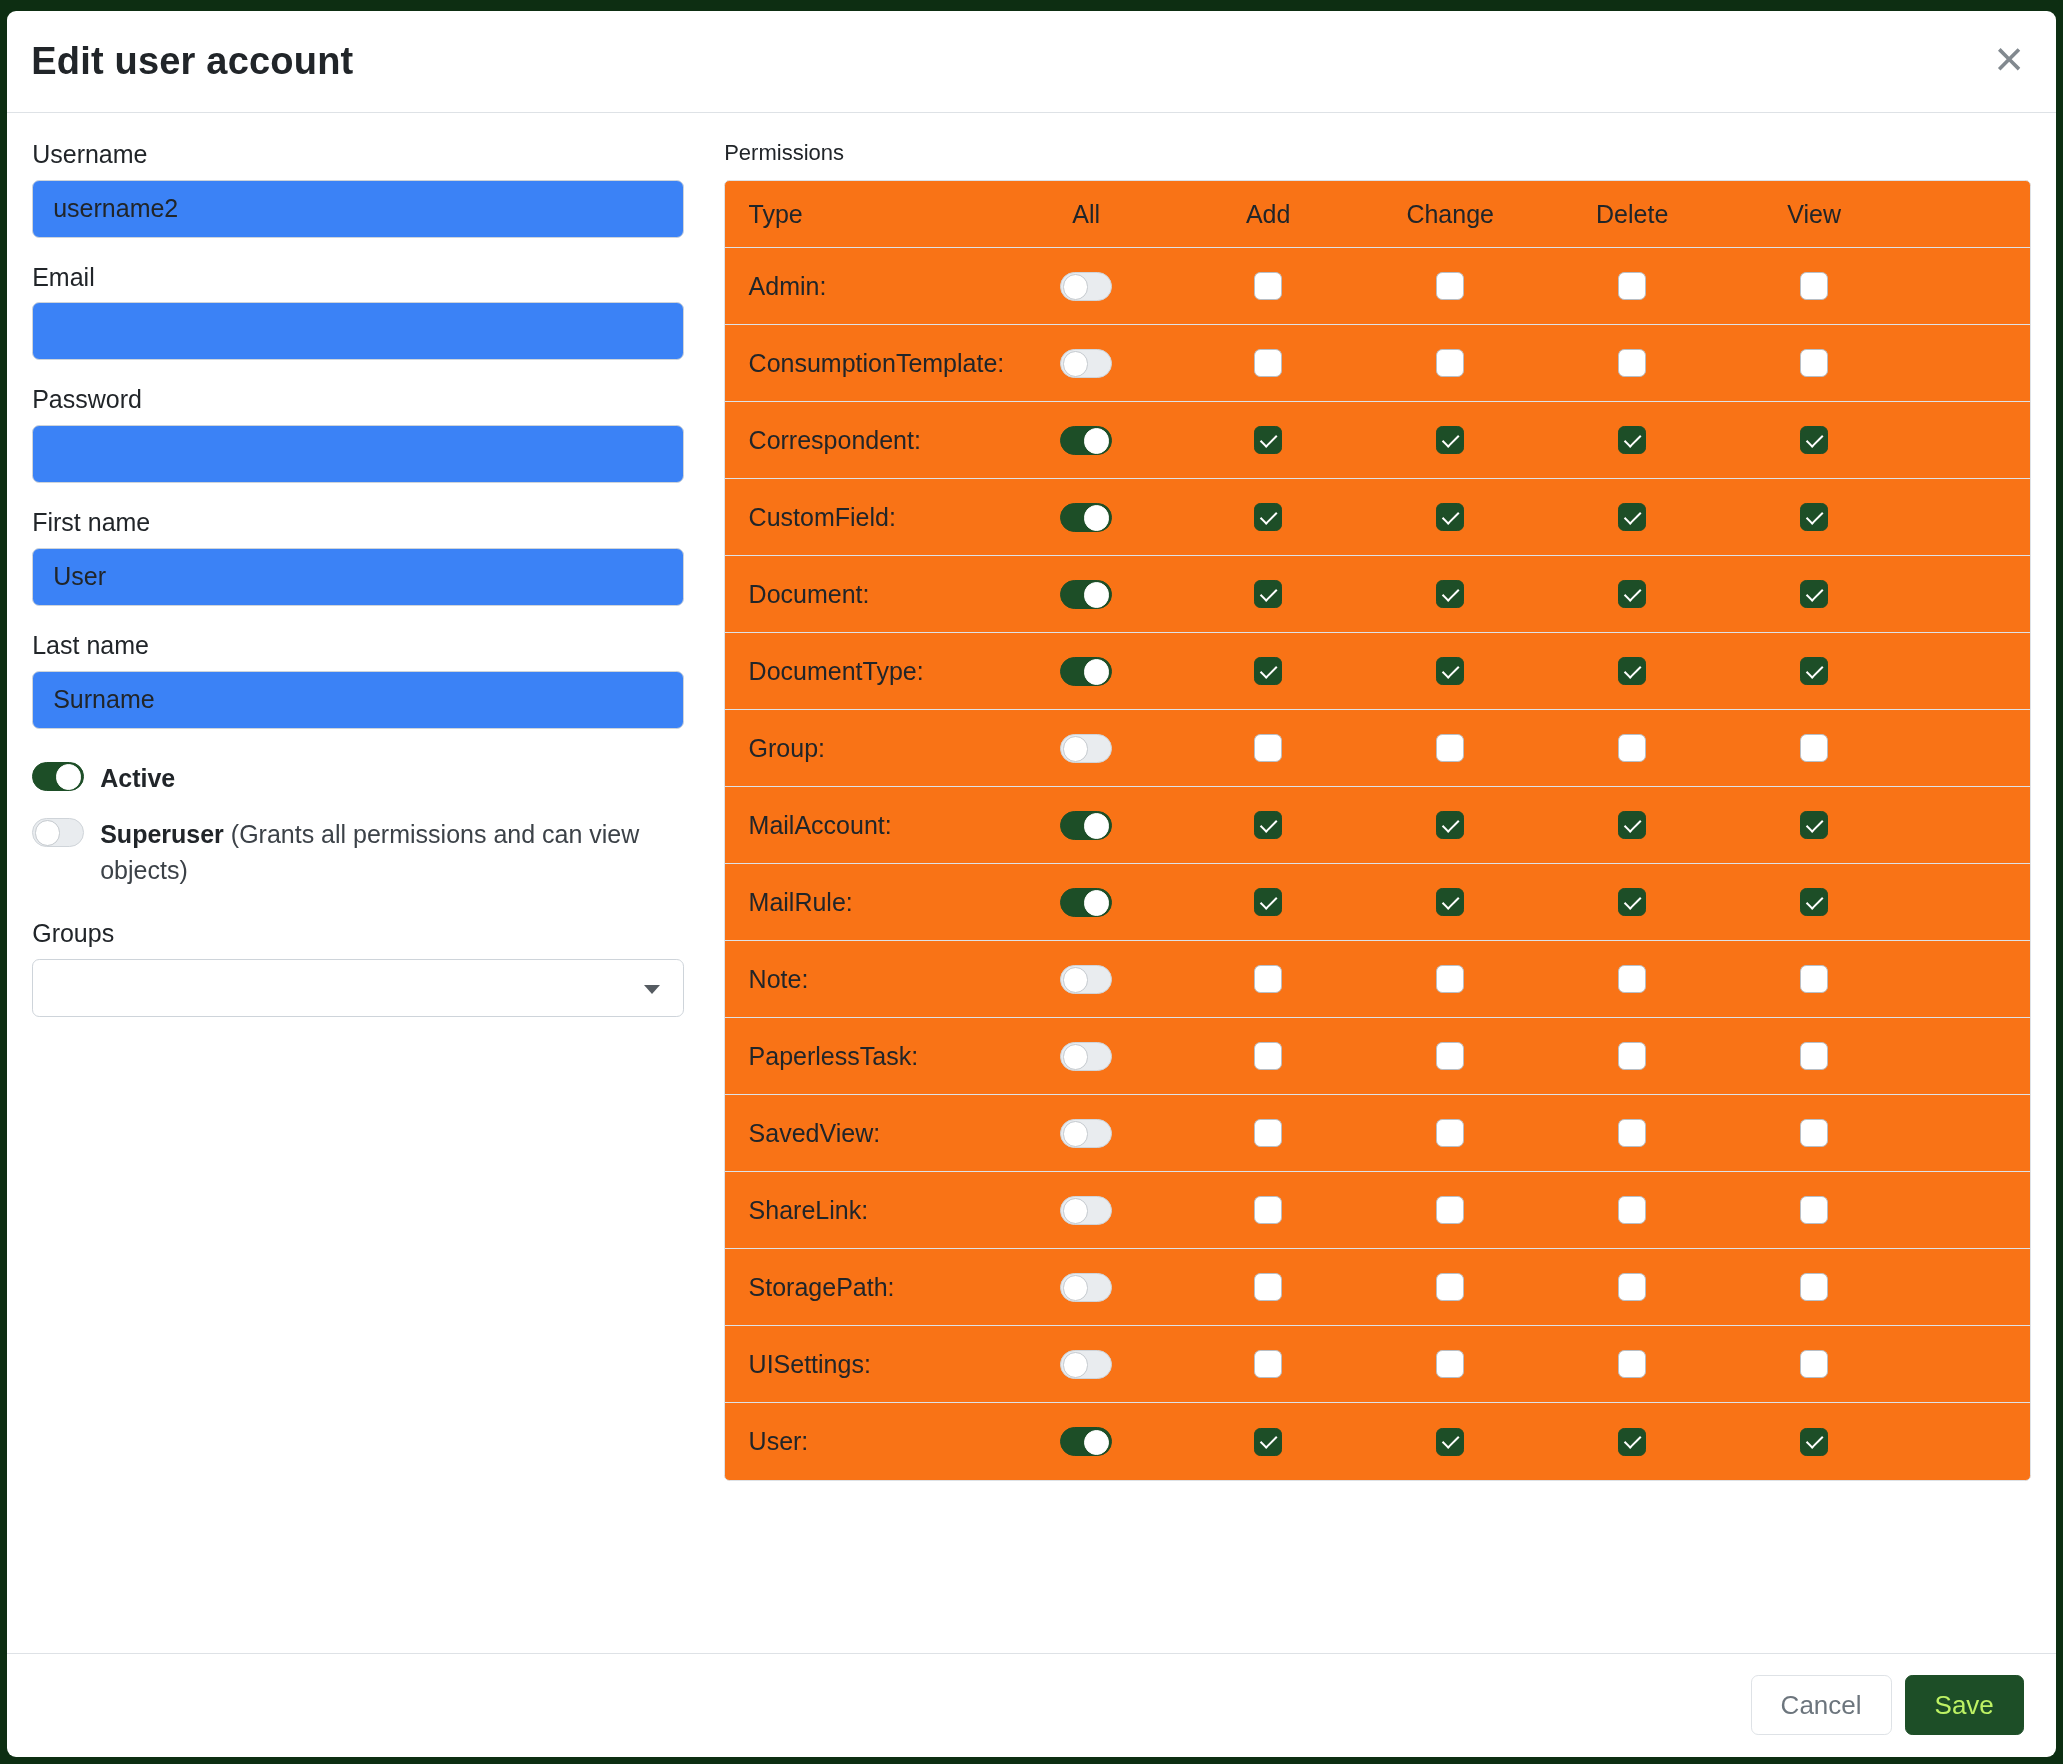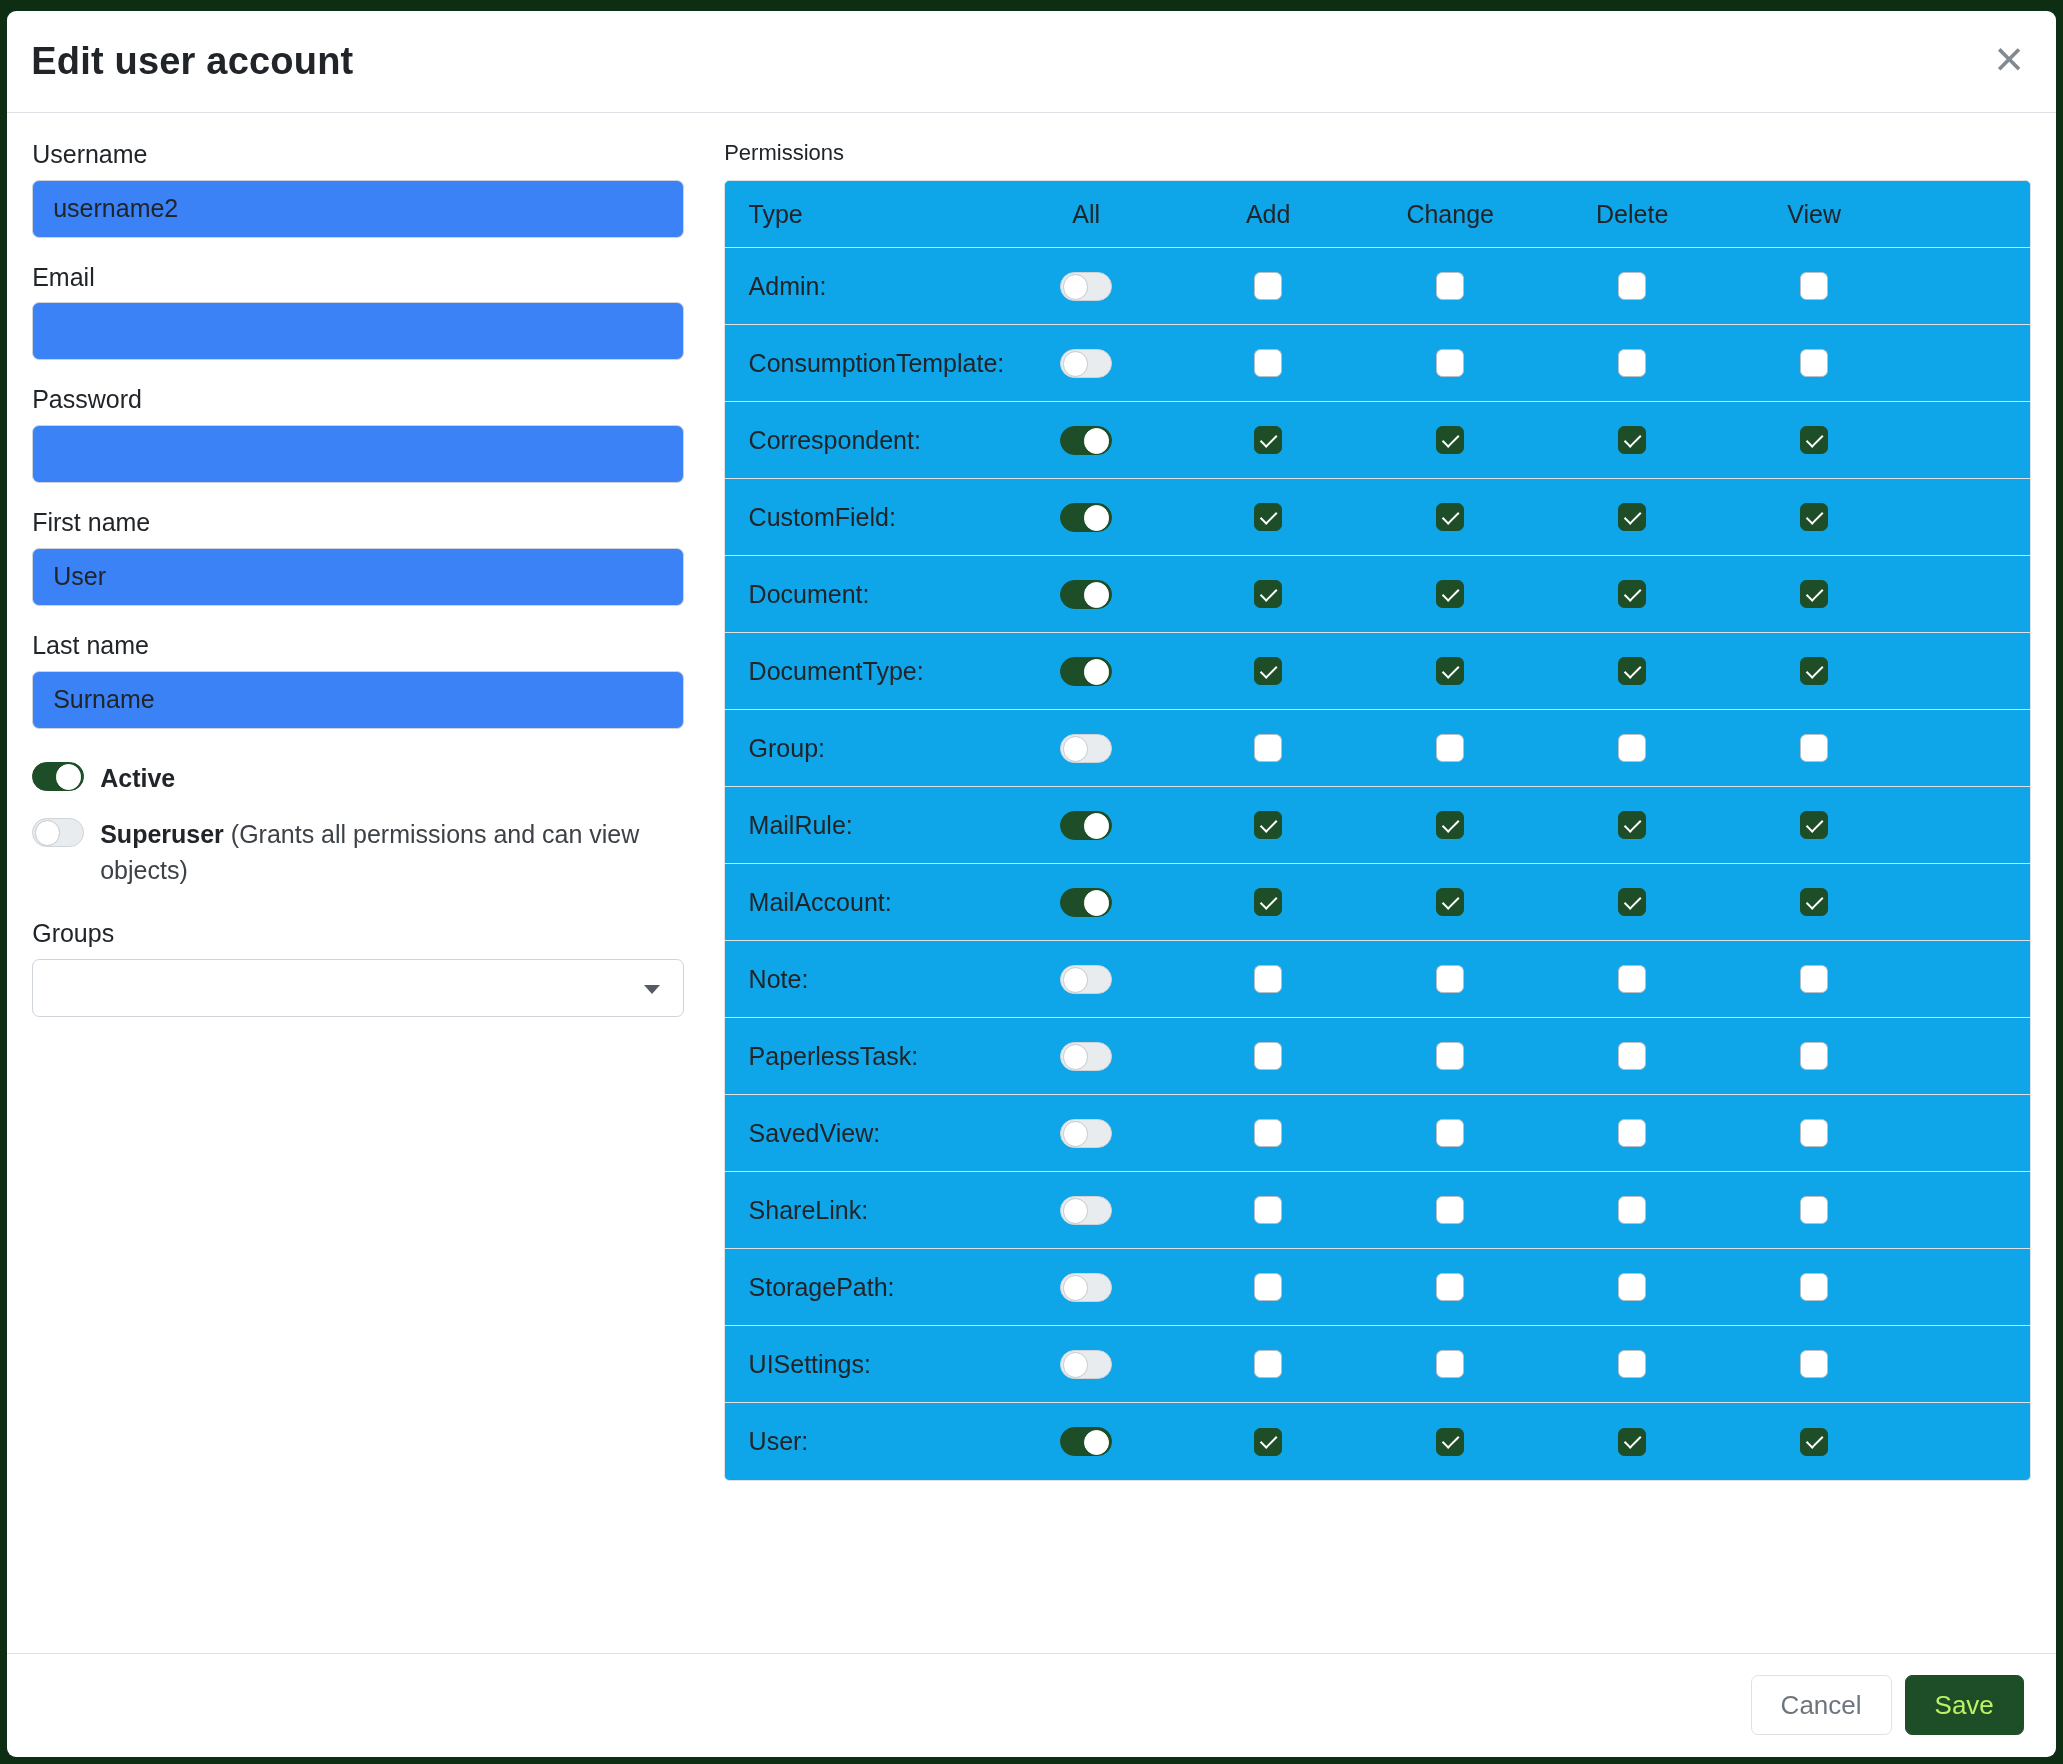--- a/index.html
+++ b/index.html
@@ -141,21 +141,21 @@
 
   
   .perm-label{
     font-size:22px;
     margin-bottom:14.4px;
   }
   .perm-table{
     border:0.9px solid var(--border);
     border-radius:5.4px;
     overflow:hidden;
-    background:#0ea5e9;
+    background:#f97316;
   }
   .perm-header,.perm-row{
     display:grid;
     grid-template-columns:270px repeat(5,182px);
     align-items:center;
   }
   .perm-header{
     min-height:67px;
     border-bottom:0.9px solid var(--border);
   }
@@ -423,39 +423,39 @@
                 <span class="checkbox"></span>
               </div>
               <div class="cell">
                 <span class="checkbox"></span>
               </div>
               <div class="cell">
                 <span class="checkbox"></span>
               </div>
             </div>
             <div class="perm-row">
+              <div class="cell type">MailAccount:</div>
+              <div class="cell">
+                <span class="switch on"></span>
+              </div>
+              <div class="cell">
+                <span class="checkbox checked"></span>
+              </div>
+              <div class="cell">
+                <span class="checkbox checked"></span>
+              </div>
+              <div class="cell">
+                <span class="checkbox checked"></span>
+              </div>
+              <div class="cell">
+                <span class="checkbox checked"></span>
+              </div>
+            </div>
+            <div class="perm-row">
               <div class="cell type">MailRule:</div>
-              <div class="cell">
-                <span class="switch on"></span>
-              </div>
-              <div class="cell">
-                <span class="checkbox checked"></span>
-              </div>
-              <div class="cell">
-                <span class="checkbox checked"></span>
-              </div>
-              <div class="cell">
-                <span class="checkbox checked"></span>
-              </div>
-              <div class="cell">
-                <span class="checkbox checked"></span>
-              </div>
-            </div>
-            <div class="perm-row">
-              <div class="cell type">MailAccount:</div>
               <div class="cell">
                 <span class="switch on"></span>
               </div>
               <div class="cell">
                 <span class="checkbox checked"></span>
               </div>
               <div class="cell">
                 <span class="checkbox checked"></span>
               </div>
               <div class="cell">

